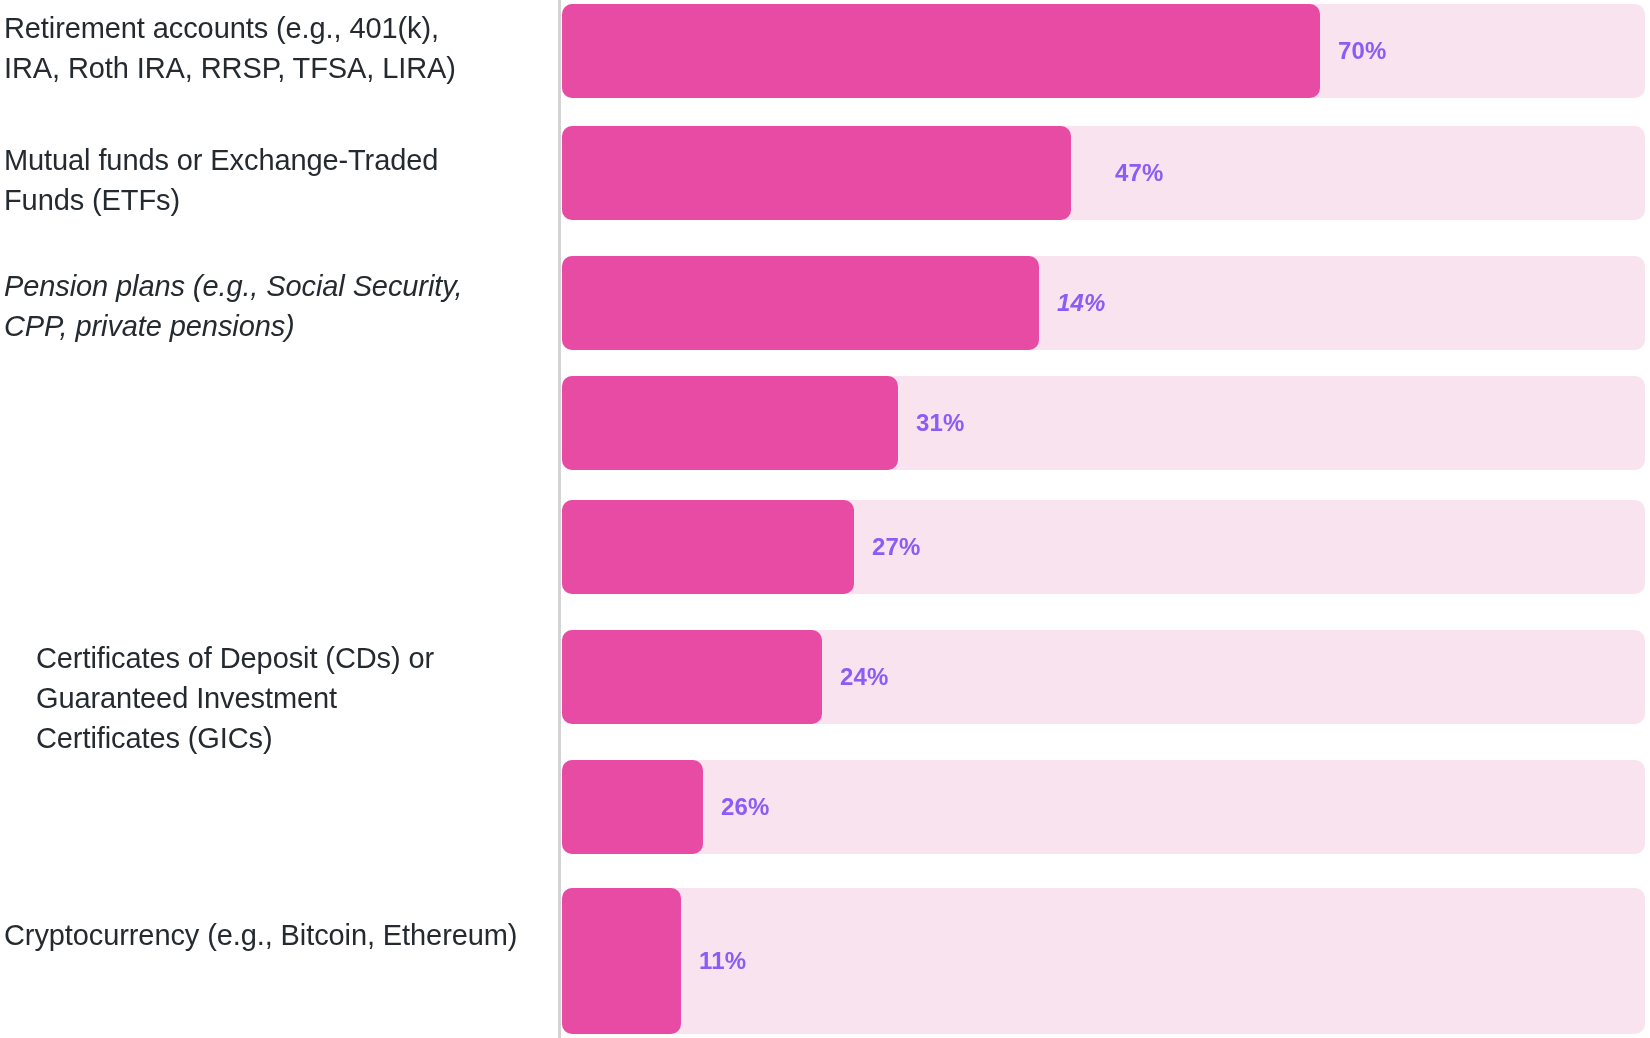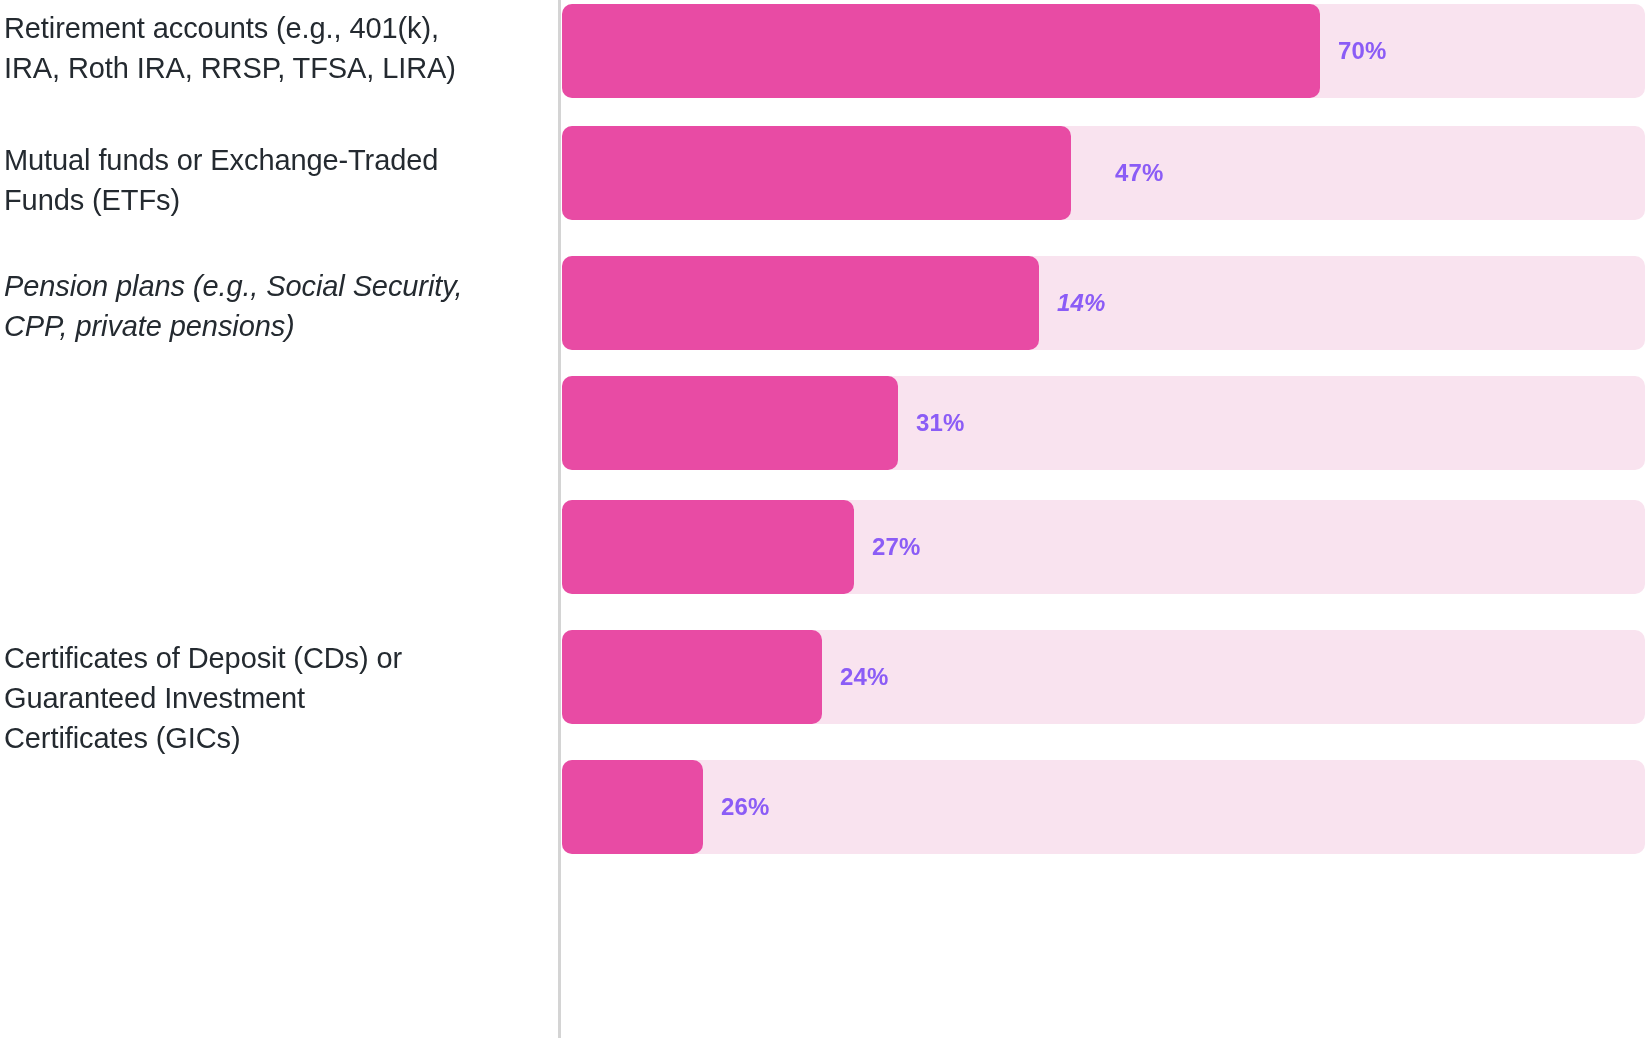--- a/index.html
+++ b/index.html
@@ -129,29 +129,36 @@
         </div>
         <div class="bar-value" style="left: 916px; top: 47px;">31%</div>
       </div>
       <div class="bar-row" style="top: 500px; height: 94px;">
         <div class="bar-track" style="top: 0px; height: 94px; background: rgb(249, 227, 239);">
           <div class="bar-fill" style="width: 292px; background: rgb(232, 75, 164);"></div>
         </div>
         <div class="bar-value" style="left: 872px; top: 47px;">27%</div>
       </div>
       <div class="bar-row" style="top: 630px; height: 94px;">
-        <div class="row-label" style="top: 8px;">Certificates of Deposit (CDs) or
+        <div class="row-label" style="top: 8px; margin-left: 32px;">Certificates of Deposit (CDs) or
 Guaranteed Investment
 Certificates (GICs)</div>
         <div class="bar-track" style="top: 0px; height: 94px; background: rgb(249, 227, 239);">
           <div class="bar-fill" style="width: 260px; background: rgb(232, 75, 164);"></div>
         </div>
         <div class="bar-value" style="left: 840px; top: 47px;">24%</div>
       </div>
       <div class="bar-row" style="top: 760px; height: 94px;">
         <div class="bar-track" style="top: 0px; height: 94px; background: rgb(249, 227, 239);">
           <div class="bar-fill" style="width: 141px; background: rgb(232, 75, 164);"></div>
         </div>
         <div class="bar-value" style="left: 721px; top: 47px;">26%</div>
       </div>
+      <div class="bar-row" style="top: 888px; height: 146px;">
+        <div class="row-label" style="top: 27px;">Cryptocurrency (e.g., Bitcoin, Ethereum)</div>
+        <div class="bar-track" style="top: 0px; height: 146px; background: rgb(249, 227, 239);">
+          <div class="bar-fill" style="width: 119px; background: rgb(232, 75, 164);"></div>
+        </div>
+        <div class="bar-value" style="left: 699px; top: 73px;">11%</div>
+      </div>
     </div>
 
 </div>
 
 </body></html>

